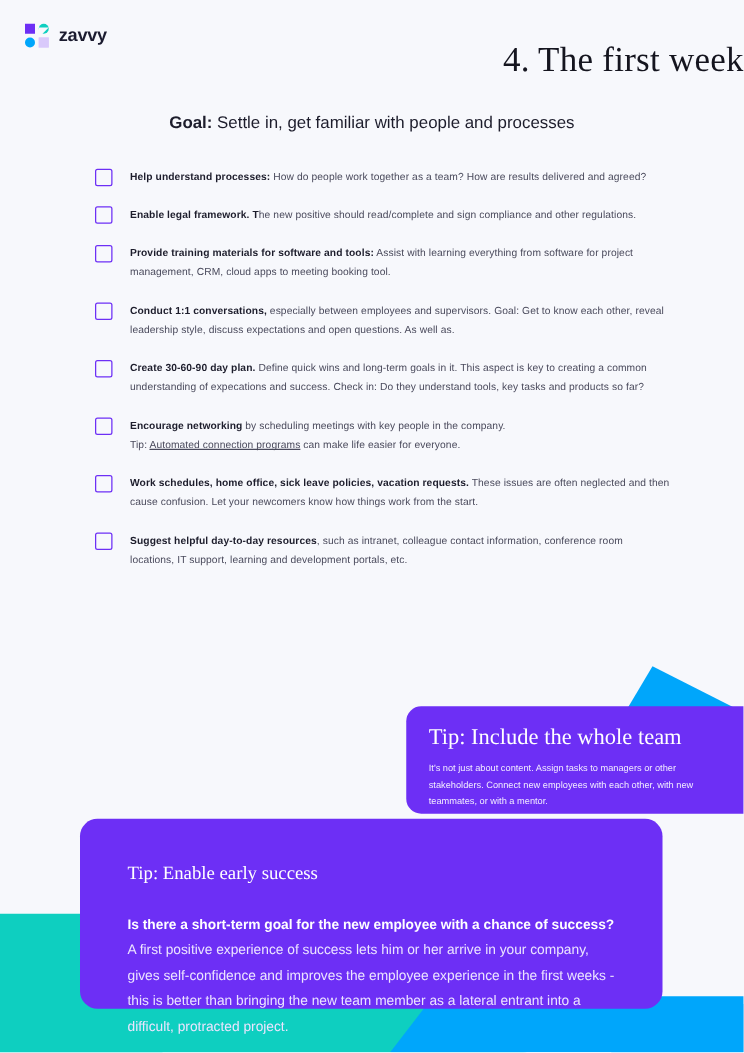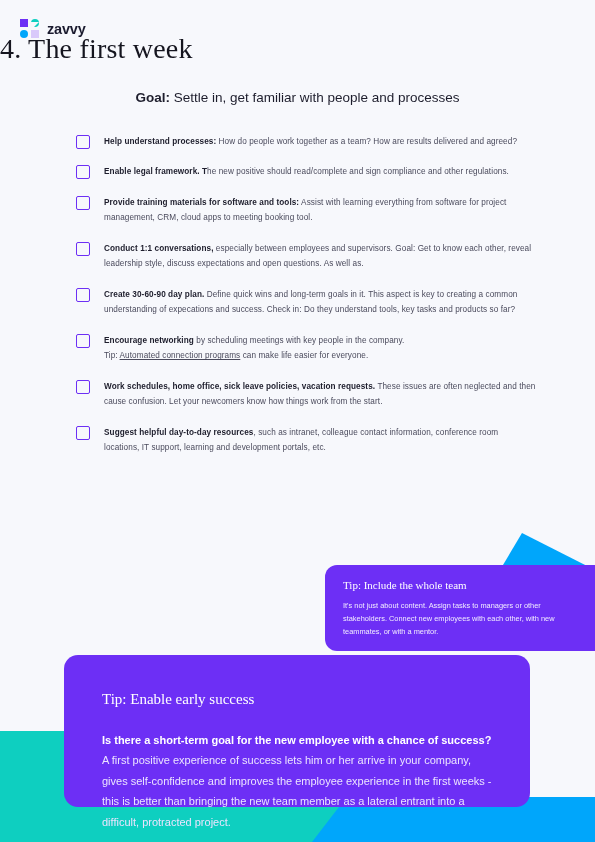--- a/index.html
+++ b/index.html
@@ -67,21 +67,21 @@
     content:''; position:absolute; left:-8px; top:-8px;
     width:0; height:0;
     border-top:8px solid #f7f8fc; border-right:8px solid transparent;
   }
   #logo-text {
     font-size:14.5px; font-weight:bold; color:#1b1b2f; letter-spacing:-0.2px;
   }
 
   #page-title {
     position:absolute; left:0; top:33px; width:595px;
-    text-align:left;
+    text-align:right;
     font-family:"Liberation Serif", serif;
     font-size:28px; font-weight:normal; color:#15151f;
     letter-spacing:0.2px;
   }
   #goal-line {
     position:absolute; left:0; top:90px; width:595px;
     text-align:center;
     font-size:13.5px; color:#1d1d2c;
   }
   #goal-line .goal-label { font-weight:bold; }
@@ -125,21 +125,21 @@
   }
   #tip-team {
     left:325px; top:565px;
     width:270px; height:86px;
     border-top-left-radius:12px;
     border-bottom-left-radius:12px;
     padding:14px 18px 0 18px;
   }
   #tip-team .tip-heading {
     font-family:"Liberation Serif", serif;
-    font-size:11px; font-weight:normal;
+    font-size:18px; font-weight:normal;
     margin-bottom:9px;
   }
   #tip-team .tip-body {
     font-size:7.4px; line-height:1.75; color:#f2ecff;
   }
   #tip-success {
     left:64px; top:655px;
     width:466px; height:152px;
     border-radius:14px;
     padding:36px 38px 0 38px;

